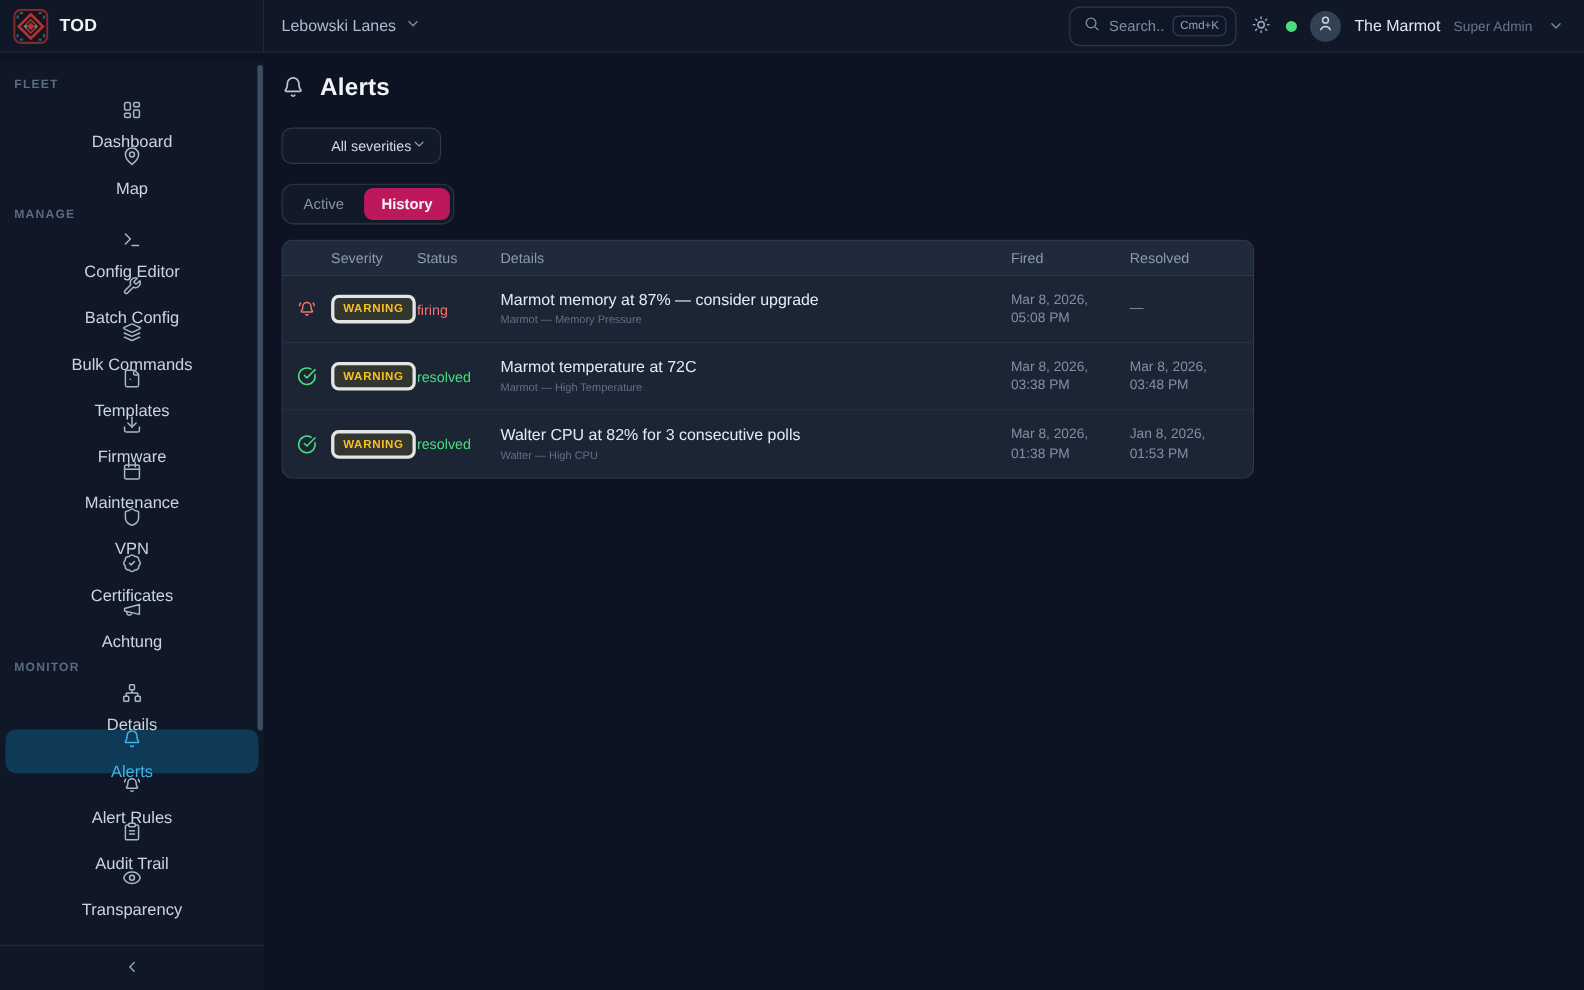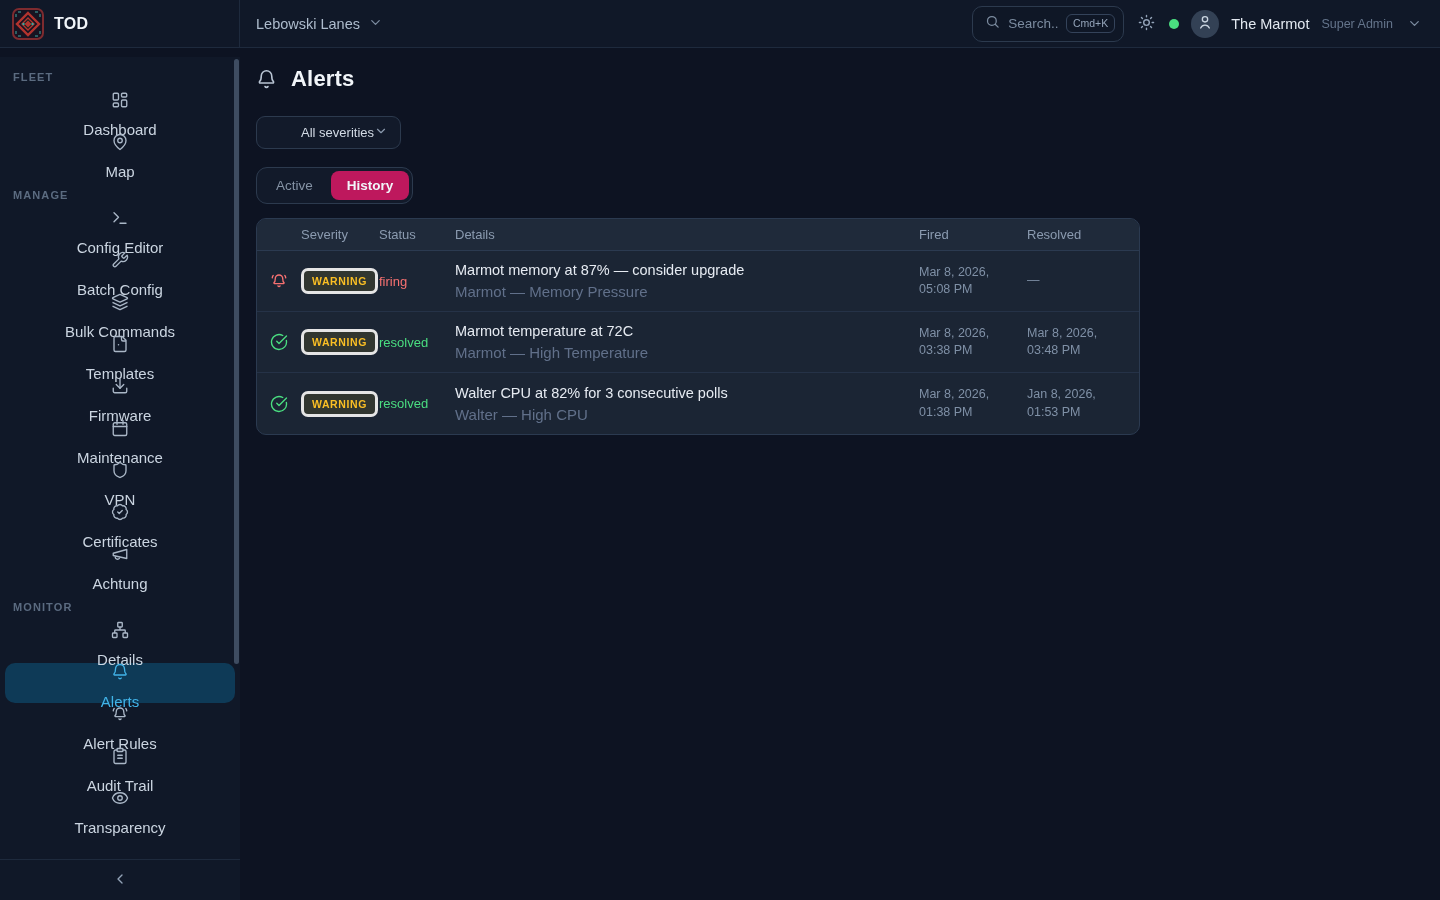--- a/index.html
+++ b/index.html
@@ -74,21 +74,21 @@
   .c-icon { display:flex; justify-content:center; }
   .ic-firing { color:#f87171; }
   .ic-resolved { color:#4ade80; }
   .badge-warning { display:inline-block; font-size:10.5px; font-weight:bold; letter-spacing:.6px; color:#fbbf24;
                    background:rgba(250,204,21,.10); border:3px solid #e5e5e5; border-radius:7px; padding:4px 8px; }
   .c-status { font-size:13px; }
   .st-firing { color:#f87171; }
   .st-resolved { color:#4ade80; }
   .c-details { padding-right:16px; }
   .row-title { font-size:14.5px; color:#e6ebf2; }
-  .row-sub { font-size:15px; color:#61708a; margin-top:5px; }
+  .row-sub { font-size:10px; color:#61708a; margin-top:5px; }
   .c-time { font-size:12.5px; color:#7f90a6; line-height:1.4; padding-right:22px; }
 </style>
 </head>
 <body>
 
 <div class="app">
 
   <header class="topbar">
     <div class="topbar-left">
       <span class="logo">

